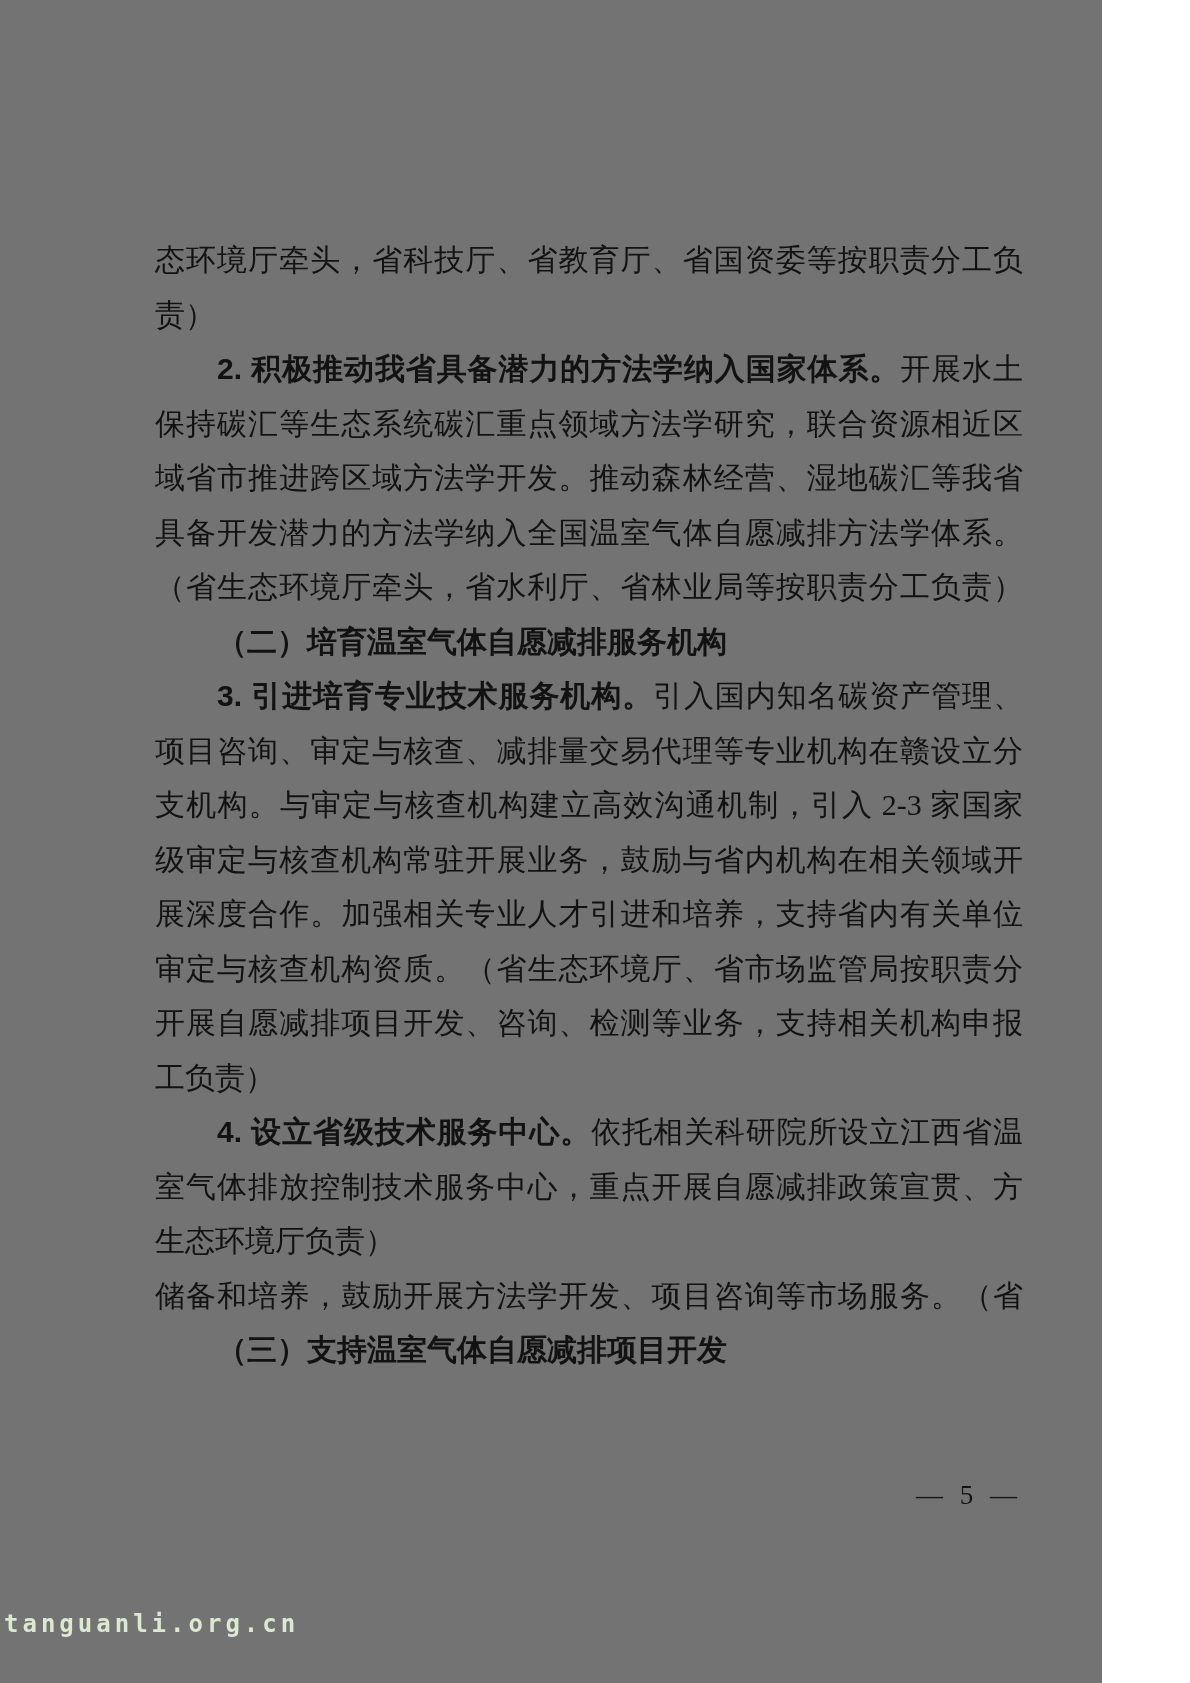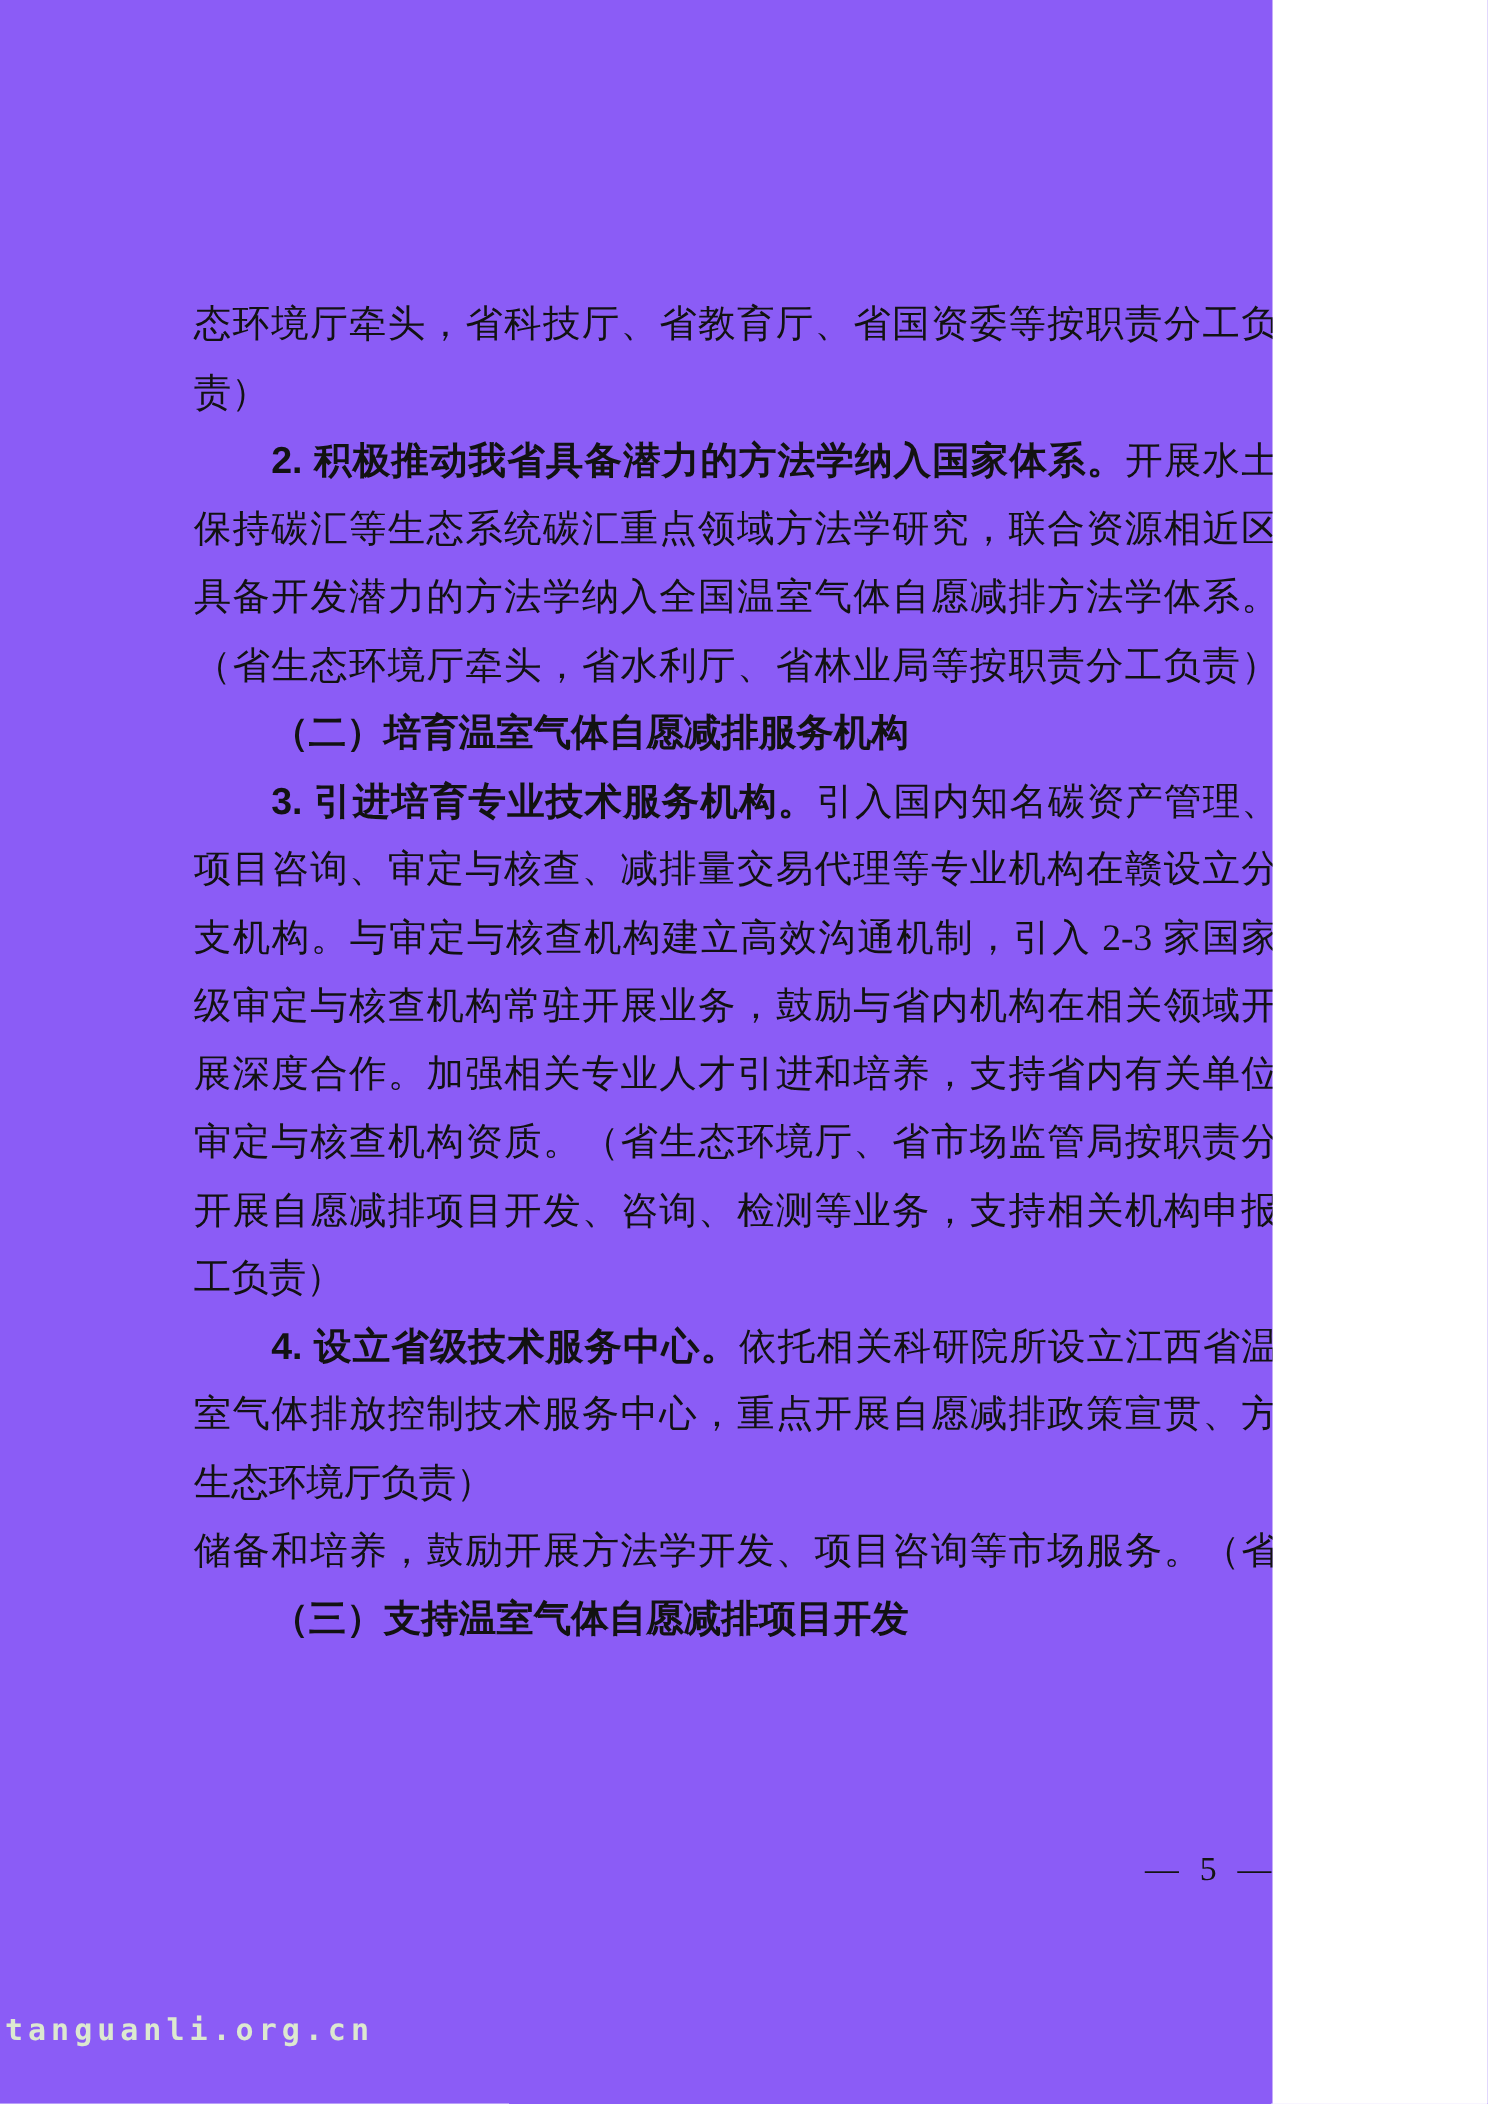--- a/index.html
+++ b/index.html
@@ -2,23 +2,23 @@
 <html><head>
 <meta charset="utf-8">
 <style>
   html, body {
     margin: 0;
     padding: 0;
     background: #ffffff;
   }
   .page {
     position: relative;
-    width: 1018px;
+    width: 1102px;
     height: 1683px;
-    background: #8b5cf6;
+    background: #737373;
     overflow: hidden;
   }
   .doc-body {
     position: absolute;
     left: 155px;
     top: 233px;
     width: 868px;
   }
   .line {
     font-family: "Liberation Serif", "DejaVu Serif", serif;
@@ -64,20 +64,21 @@
 </style>
 </head>
 <body>
 
 <div class="page">
   <div class="doc-body" id="doc-body">
       <div class="line justify"><span class="seg">态环境厅牵头，省科技厅、省教育厅、省国资委等按职责分工负</span></div>
       <div class="line"><span class="seg">责）</span></div>
       <div class="line justify indent"><span class="seg bold">2. 积极推动我省具备潜力的方法学纳入国家体系。</span><span class="seg">开展水土</span></div>
       <div class="line justify"><span class="seg">保持碳汇等生态系统碳汇重点领域方法学研究，联合资源相近区</span></div>
+      <div class="line justify"><span class="seg">域省市推进跨区域方法学开发。推动森林经营、湿地碳汇等我省</span></div>
       <div class="line justify"><span class="seg">具备开发潜力的方法学纳入全国温室气体自愿减排方法学体系。</span></div>
       <div class="line justify"><span class="seg">（省生态环境厅牵头，省水利厅、省林业局等按职责分工负责）</span></div>
       <div class="line indent"><span class="seg bold">（二）培育温室气体自愿减排服务机构</span></div>
       <div class="line justify indent"><span class="seg bold">3. 引进培育专业技术服务机构。</span><span class="seg">引入国内知名碳资产管理、</span></div>
       <div class="line justify"><span class="seg">项目咨询、审定与核查、减排量交易代理等专业机构在赣设立分</span></div>
       <div class="line justify"><span class="seg">支机构。与审定与核查机构建立高效沟通机制，引入 2-3 家国家</span></div>
       <div class="line justify"><span class="seg">级审定与核查机构常驻开展业务，鼓励与省内机构在相关领域开</span></div>
       <div class="line justify"><span class="seg">展深度合作。加强相关专业人才引进和培养，支持省内有关单位</span></div>
       <div class="line justify"><span class="seg">审定与核查机构资质。（省生态环境厅、省市场监管局按职责分</span></div>
       <div class="line justify"><span class="seg">开展自愿减排项目开发、咨询、检测等业务，支持相关机构申报</span></div>

